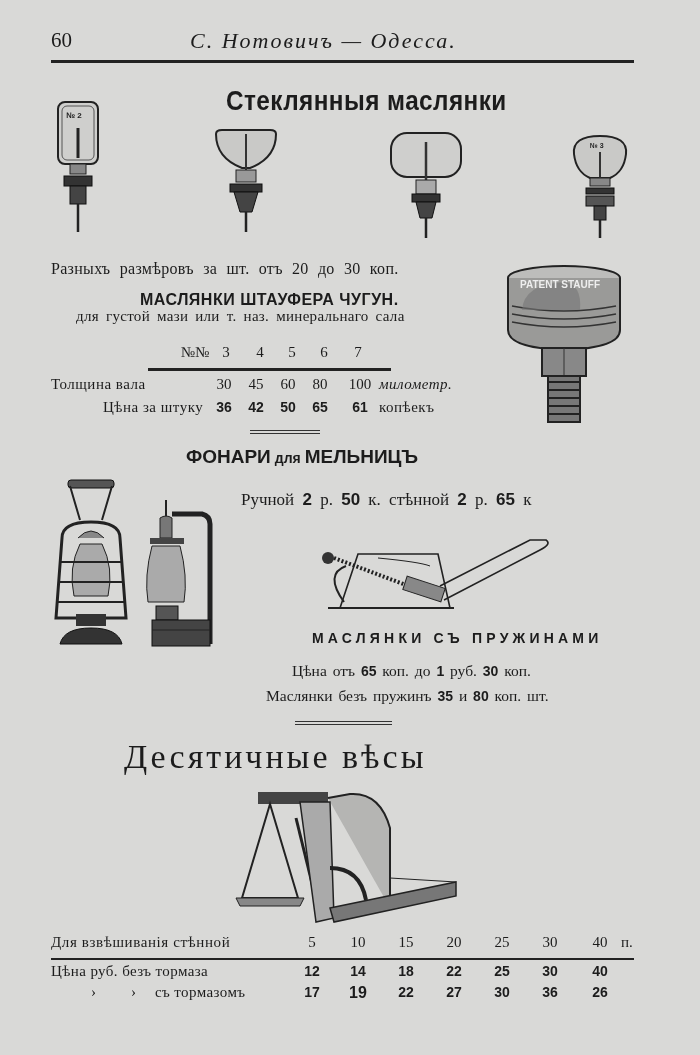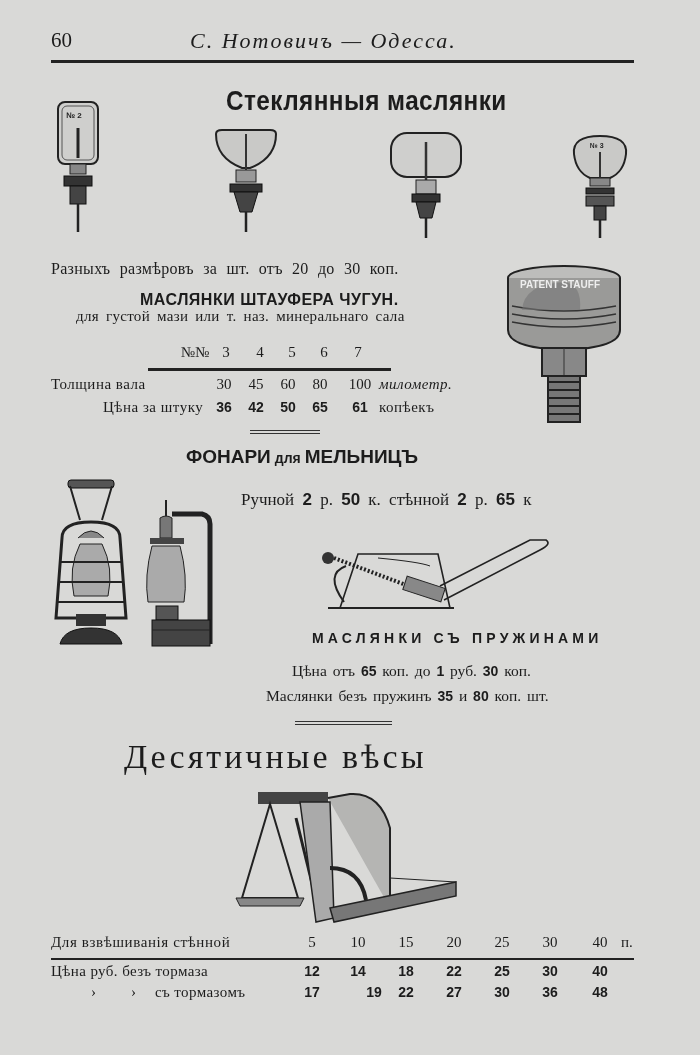--- a/index.html
+++ b/index.html
@@ -216,19 +216,19 @@
   <span class="cell b" style="left:390px;width:26px;font-size:14px;">22</span>
   <span class="cell b" style="left:438px;width:26px;font-size:14px;">25</span>
   <span class="cell b" style="left:486px;width:26px;font-size:14px;">30</span>
   <span class="cell b" style="left:536px;width:26px;font-size:14px;">40</span>
 </div>
 <div class="row serif" style="left:51px;top:984px;width:590px;height:20px;">
   <span class="abs" style="left:40px;">›</span>
   <span class="abs" style="left:80px;">›</span>
   <span class="abs" style="left:104px;letter-spacing:0.4px;">съ тормазомъ</span>
   <span class="cell b" style="left:248px;width:26px;font-size:14px;">17</span>
-  <span class="cell b" style="left:294px;width:26px;font-size:14px;margin-left:16px;">19</span>
+  <span class="cell b" style="left:294px;width:26px;font-size:16px;">19</span>
   <span class="cell b" style="left:342px;width:26px;font-size:14px;">22</span>
   <span class="cell b" style="left:390px;width:26px;font-size:14px;">27</span>
   <span class="cell b" style="left:438px;width:26px;font-size:14px;">30</span>
   <span class="cell b" style="left:486px;width:26px;font-size:14px;">36</span>
-  <span class="cell b" style="left:536px;width:26px;font-size:14px;">48</span>
+  <span class="cell b" style="left:536px;width:26px;font-size:14px;">26</span>
 </div>
 
 </body></html>

